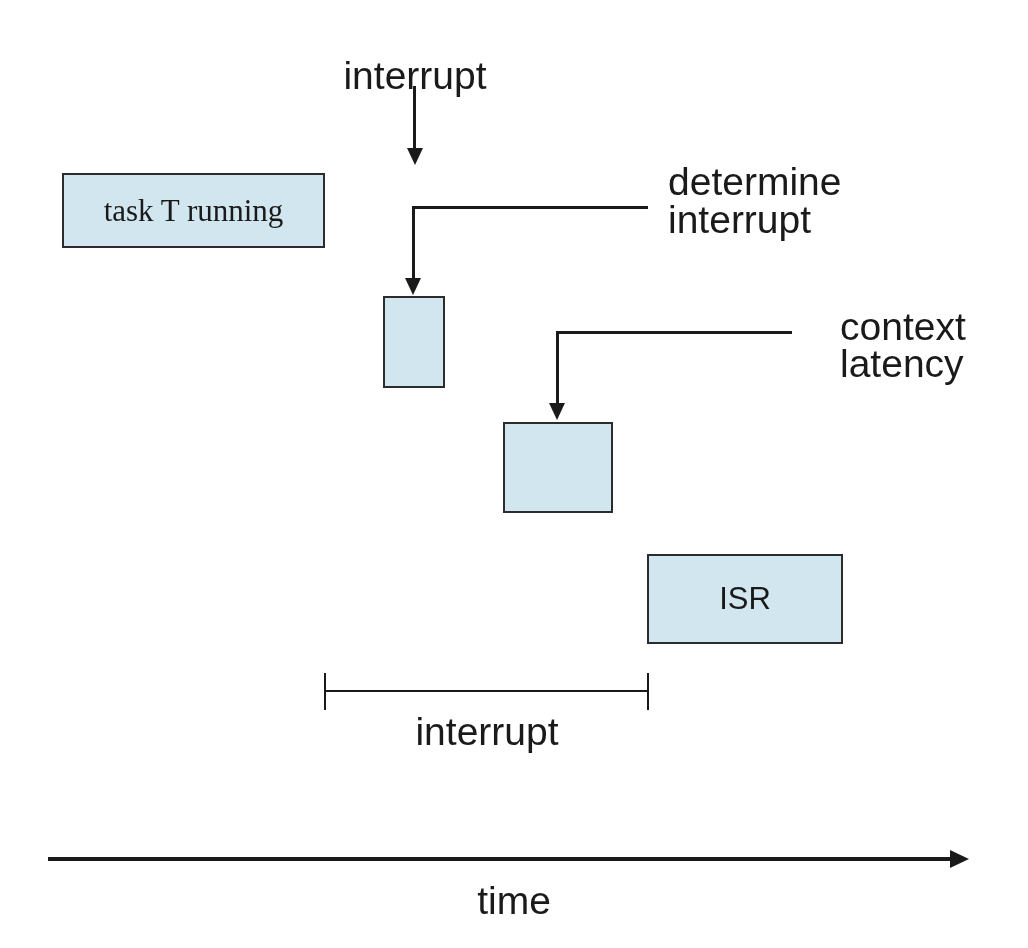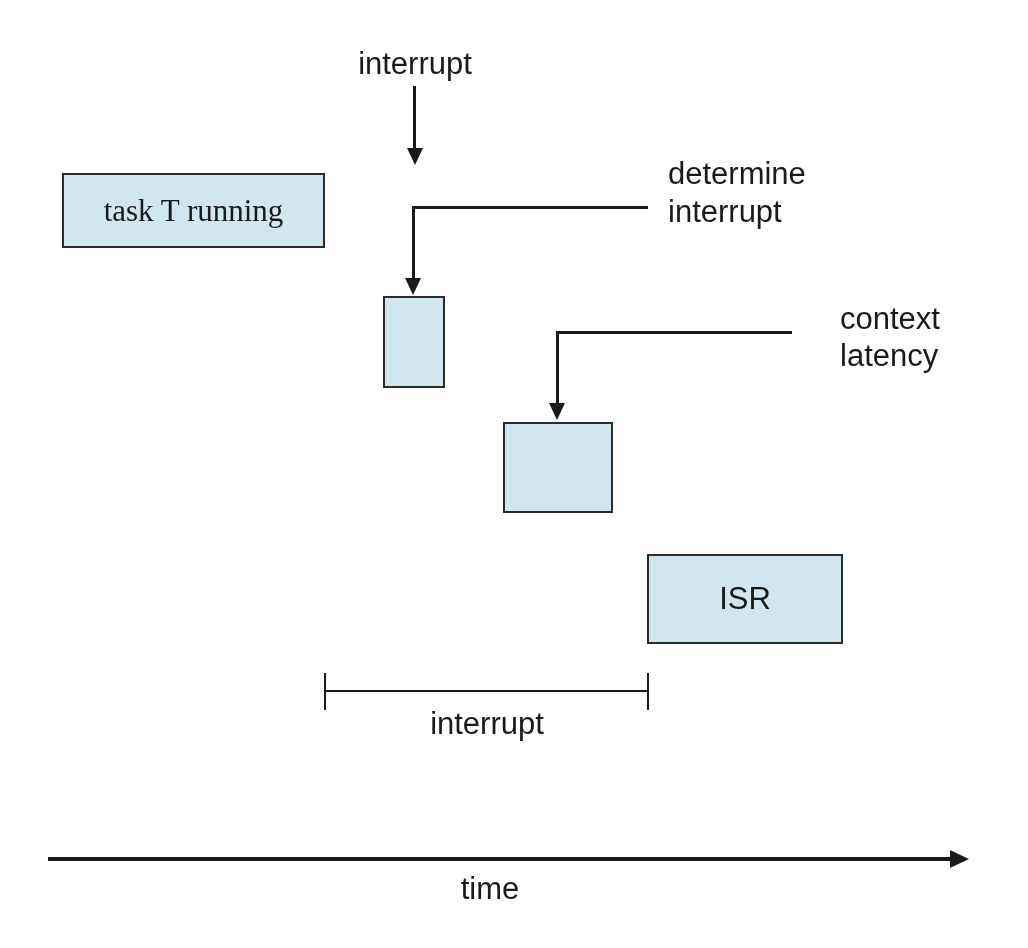--- a/index.html
+++ b/index.html
@@ -10,23 +10,24 @@
     width: 1028px;
     height: 948px;
     position: relative;
     overflow: hidden;
     background: var(--background, #ffffff);
     font-family: "Liberation Sans", sans-serif;
     color: var(--text, #1a1a1a);
   }
   .label {
     position: absolute;
-    font-size: 31px;
+    font-size: 39px;
     color: var(--text, #1a1a1a);
     white-space: nowrap;
+    margin-top: 8px;
   }
   .label .line {
     display: block;
   }
   .center {
     text-align: center;
   }
   .box {
     position: absolute;
     box-sizing: border-box;
@@ -100,13 +101,13 @@
 <div class="tick" style="left:324px; top:673px; width:2px; height:37px;"></div>
 <div class="tick" style="left:647px; top:673px; width:2px; height:37px;"></div>
 
 <div class="label center" style="left:387px; top:707px; width:200px; line-height:34px;">
   <span class="line">interrupt</span>
 </div>
 
 <div class="hline" style="left:48px; top:857px; width:902px; height:4px;"></div>
 <div class="ah ah-right" style="left:950px; top:850px;"></div>
 
-<div class="label center" style="left:390px; top:871px; width:200px;">time</div>
+<div class="label center" style="left:414px; top:871px; width:200px;">time</div>
 
 </body></html>

